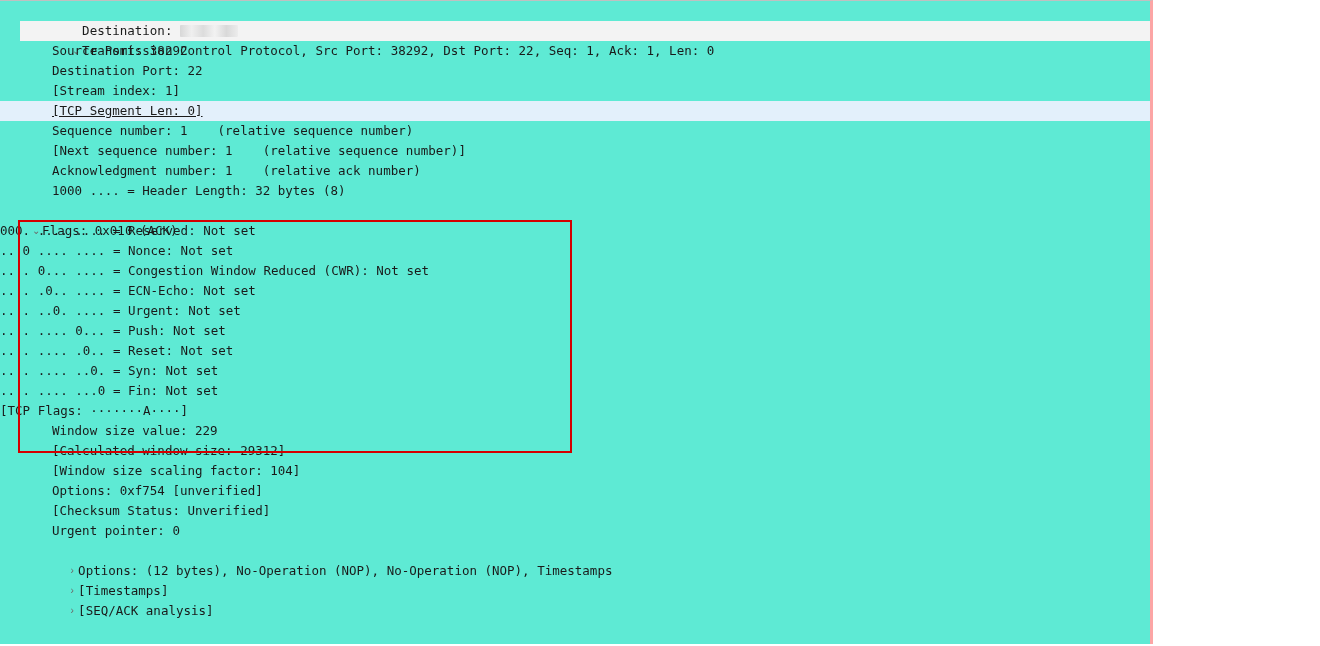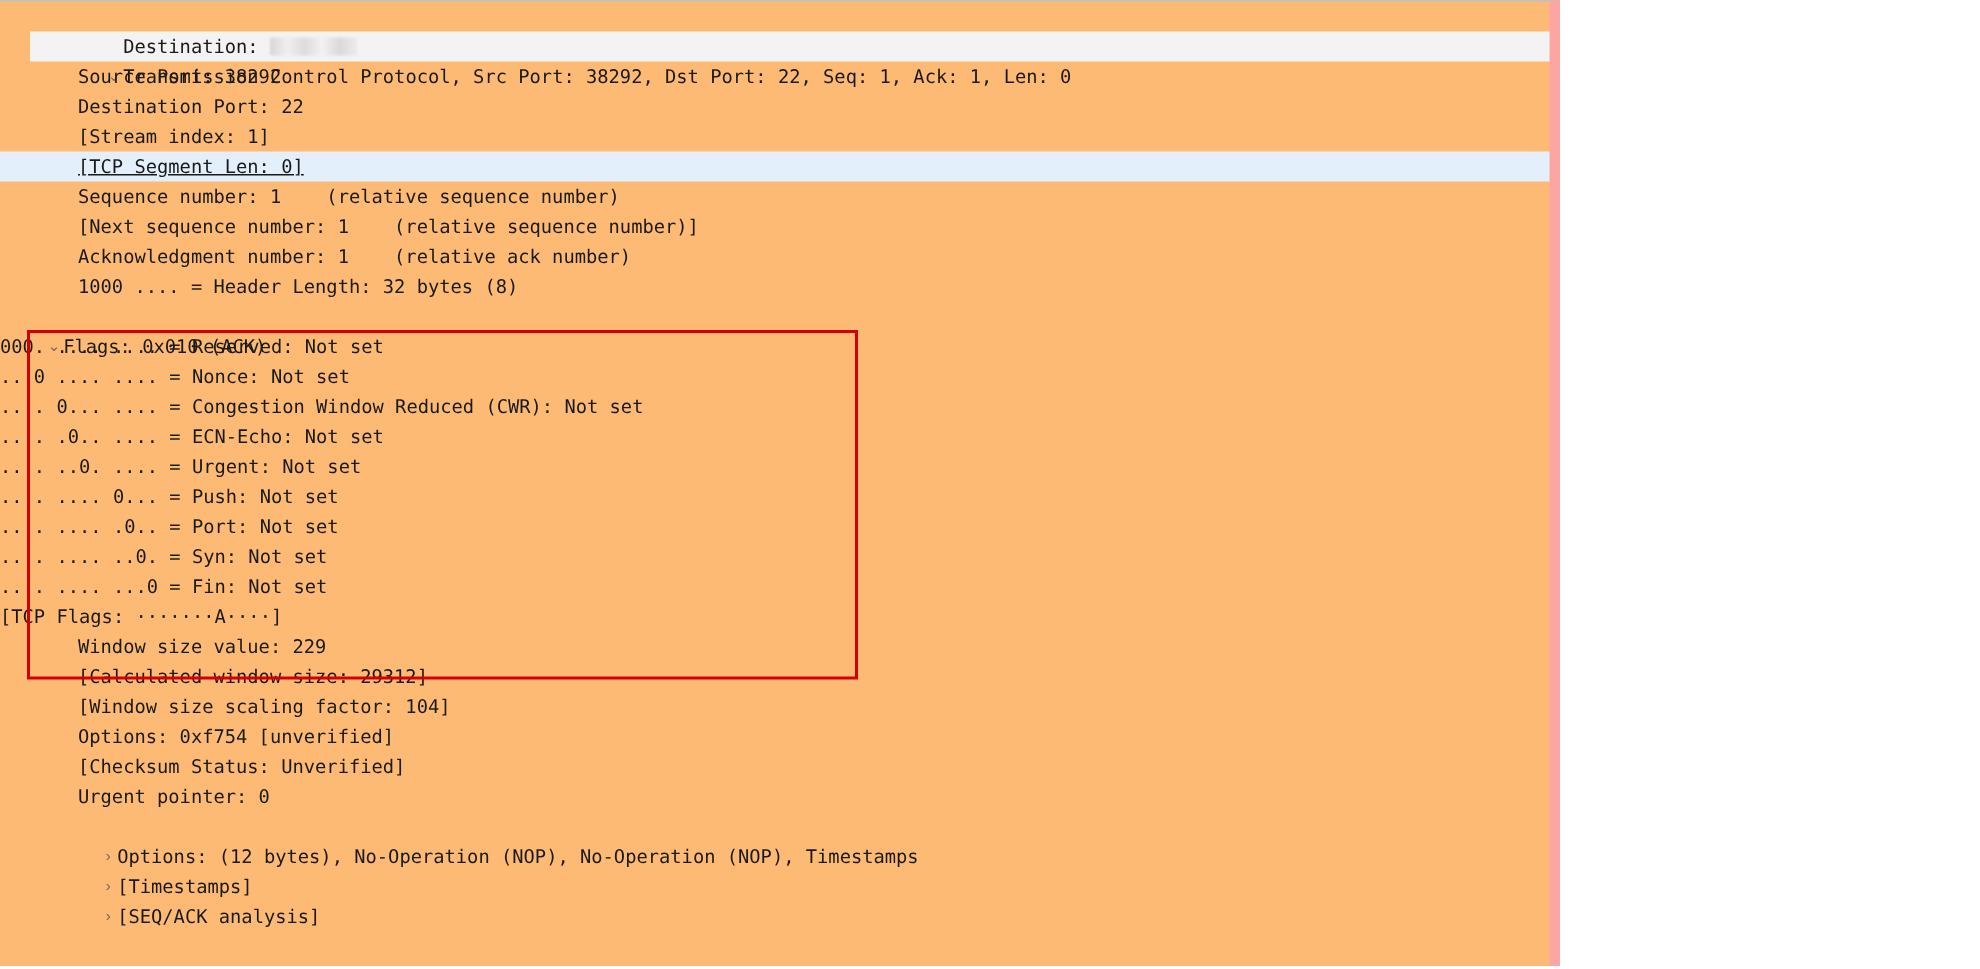--- a/index.html
+++ b/index.html
@@ -9,26 +9,26 @@
     font-family: "Lucida Console", "Consolas", monospace;
     font-size: 12.5px;
     line-height: 20px;
     color: #1a1a1a;
     width: 1320px;
     height: 646px;
     overflow: hidden;
   }
   .pane {
     position: relative;
-    width: 1040px;
+    width: 1153px;
     height: 644px;
     border-top: 1px solid #c0c0c0;
-    border-right: 7px solid #fca5a5;
+    border-right: 3px solid #fca5a5;
     box-sizing: border-box;
-    background: #fdba74;
+    background: #5eead4;
   }
   .row {
     white-space: pre;
     height: 20px;
     padding-left: 0;
   }
   .caret {
     display: inline-block;
     width: 12px;
     text-align: center;
@@ -93,21 +93,21 @@
   <div class="row lv-flags">
     <span class="caret">⌄</span><span>Flags: 0x010 (ACK)</span>
   </div>
 
   <div class="row lv-flag-item"><span>000. .... .... = Reserved: Not set</span></div>
   <div class="row lv-flag-item"><span>...0 .... .... = Nonce: Not set</span></div>
   <div class="row lv-flag-item"><span>.... 0... .... = Congestion Window Reduced (CWR): Not set</span></div>
   <div class="row lv-flag-item"><span>.... .0.. .... = ECN-Echo: Not set</span></div>
   <div class="row lv-flag-item"><span>.... ..0. .... = Urgent: Not set</span></div>
   <div class="row lv-flag-item"><span>.... .... 0... = Push: Not set</span></div>
-  <div class="row lv-flag-item"><span>.... .... .0.. = Port: Not set</span></div>
+  <div class="row lv-flag-item"><span>.... .... .0.. = Reset: Not set</span></div>
   <div class="row lv-flag-item"><span>.... .... ..0. = Syn: Not set</span></div>
   <div class="row lv-flag-item"><span>.... .... ...0 = Fin: Not set</span></div>
   <div class="row lv-flag-item"><span>[TCP Flags: ·······A····]</span></div>
 
   <div class="row lv-tcp-item"><span>Window size value: 229</span></div>
   <div class="row lv-tcp-item"><span>[Calculated window size: 29312]</span></div>
   <div class="row lv-tcp-item"><span>[Window size scaling factor: 104]</span></div>
   <div class="row lv-tcp-item"><span>Options: 0xf754 [unverified]</span></div>
   <div class="row lv-tcp-item"><span>[Checksum Status: Unverified]</span></div>
   <div class="row lv-tcp-item"><span>Urgent pointer: 0</span></div>

